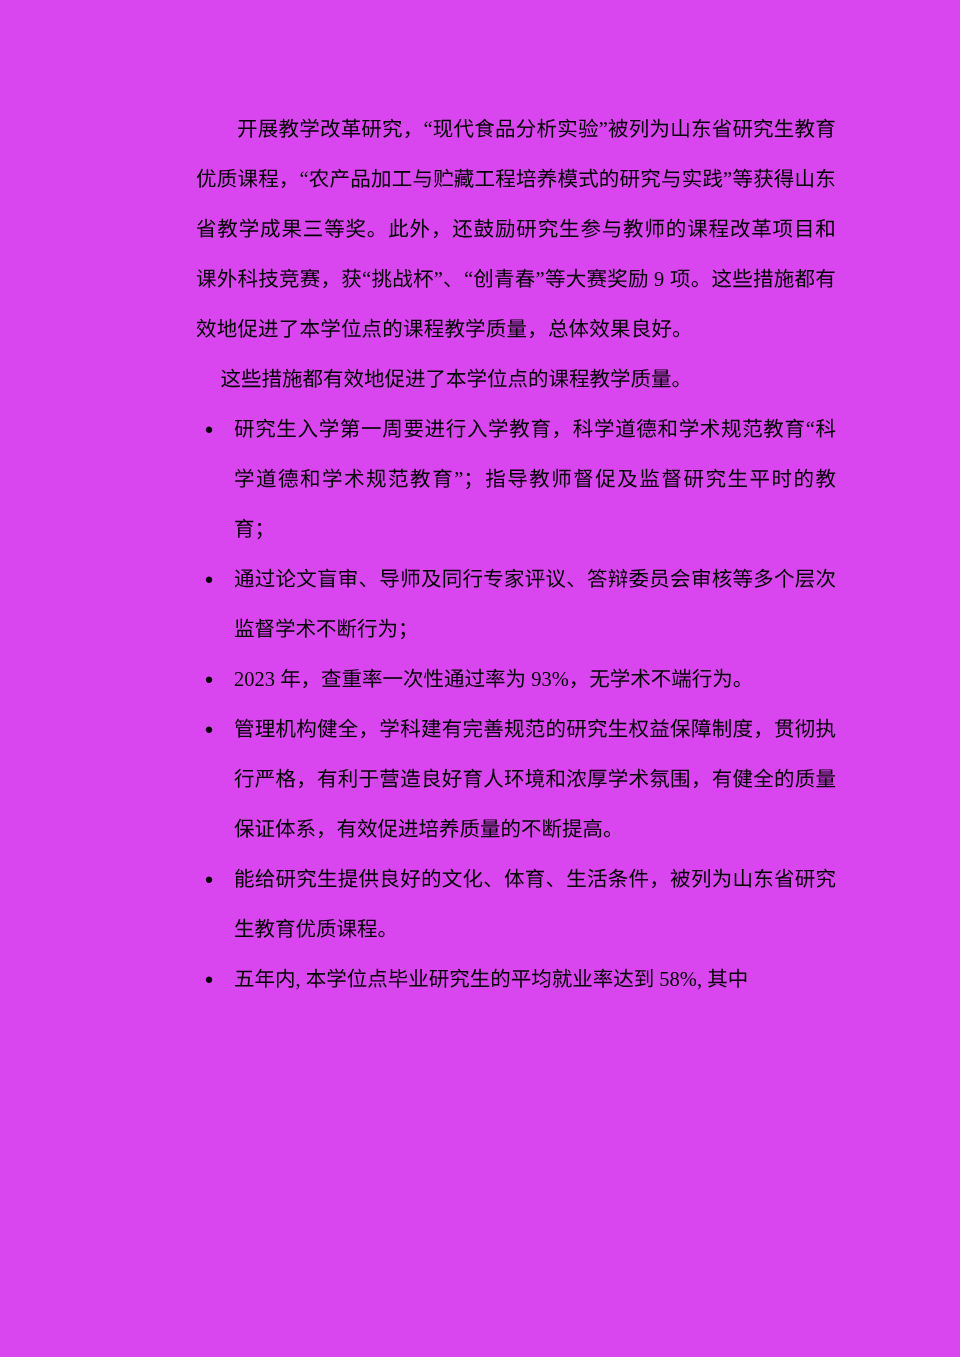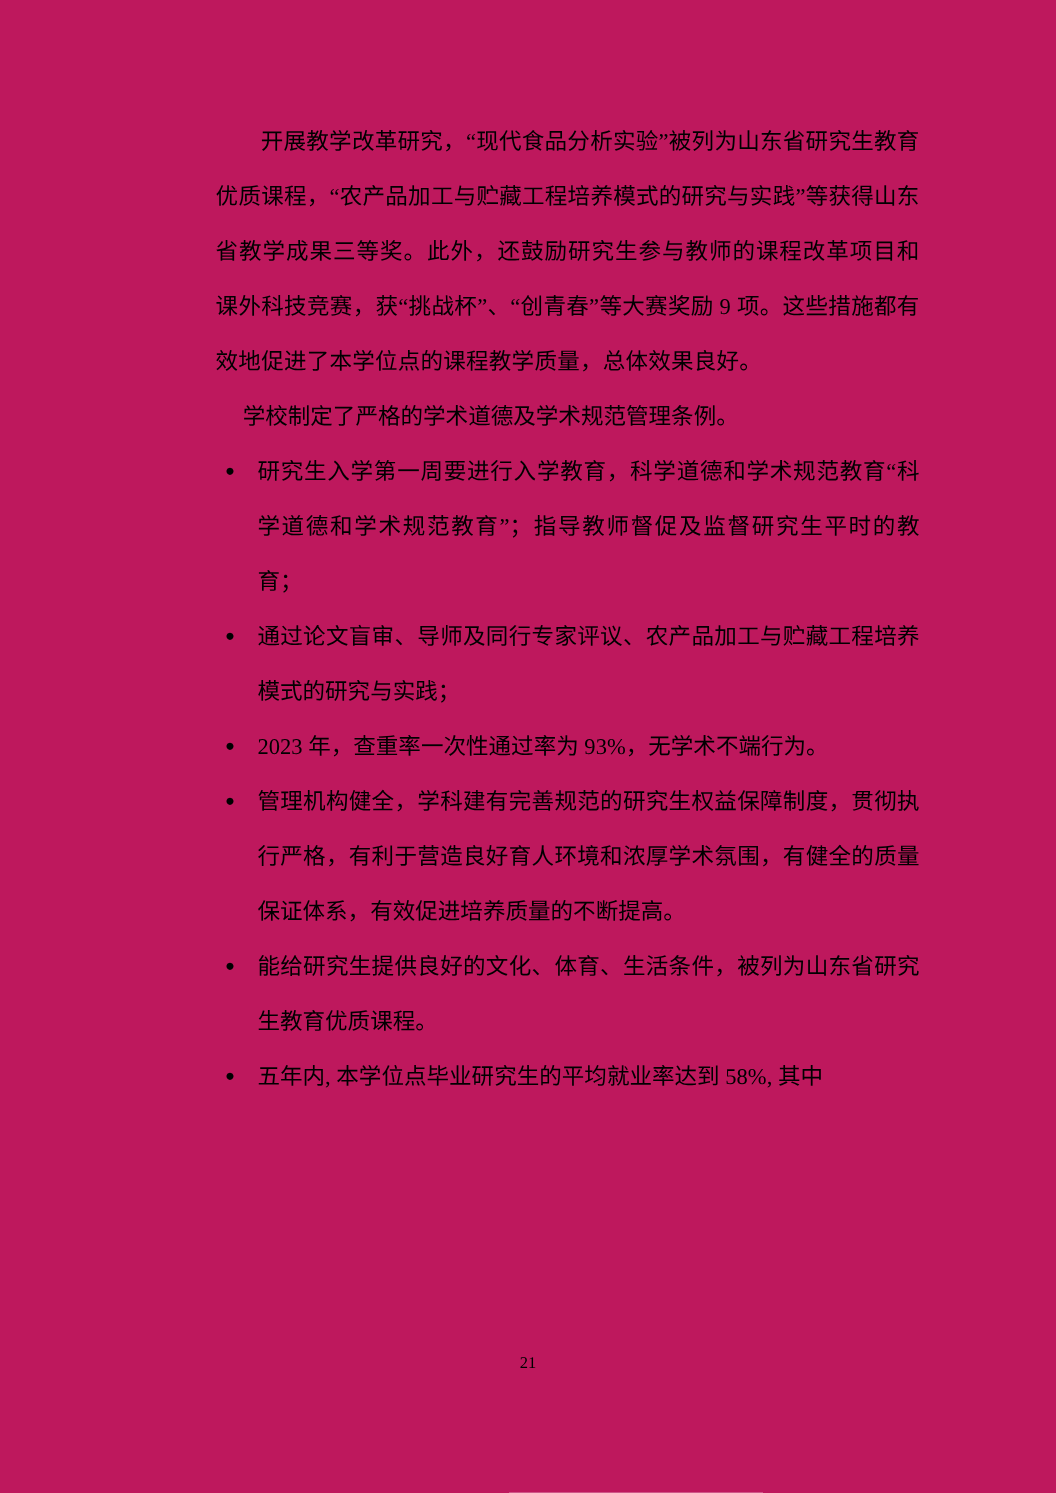--- a/index.html
+++ b/index.html
@@ -15,21 +15,21 @@
     font-family: "Liberation Serif", "DejaVu Serif", serif;
     color: #000000;
     overflow: hidden;
   }
   .page {
     position: absolute;
     left: 0;
     top: 0;
     width: 960px;
     height: 1357px;
-    background: #be185d;
+    background: #d946ef;
   }
   .content {
     position: absolute;
     left: 196px;
     top: 104px;
     width: 640px;
   }
   .para {
     font-size: 20.5px;
     line-height: 50px;
@@ -94,30 +94,30 @@
 </style>
 </head>
 <body>
 
 <div class="page">
   <div class="content">
 
     <p class="para">开展教学改革研究，“现代食品分析实验”被列为山东省研究生教育优质课程，“农产品加工与贮藏工程培养模式的研究与实践”等获得山东省教学成果三等奖。此外，还鼓励研究生参与教师的课程改革项目和课外科技竞赛，获“挑战杯”、“创青春”等大赛奖励 9 项。这些措施都有效地促进了本学位点的课程教学质量，总体效果良好。</p>
 
 
-    <p class="sub-para">学校制定了严格的学术道德及学术规范管理条例。</p>
+    <p class="sub-para">这些措施都有效地促进了本学位点的课程教学质量。</p>
 
     <ul class="bullet-list">
       <li class="bullet-item">
         <span class="dot">●</span>
         <span class="txt">研究生入学第一周要进行入学教育，科学道德和学术规范教育“科学道德和学术规范教育”；指导教师督促及监督研究生平时的教育；</span>
       </li>
       <li class="bullet-item">
         <span class="dot">●</span>
-        <span class="txt">通过论文盲审、导师及同行专家评议、农产品加工与贮藏工程培养模式的研究与实践；</span>
+        <span class="txt">通过论文盲审、导师及同行专家评议、答辩委员会审核等多个层次监督学术不断行为；</span>
       </li>
       <li class="bullet-item">
         <span class="dot">●</span>
         <span class="txt">2023 年，查重率一次性通过率为 93%，无学术不端行为。</span>
       </li>
     </ul>
 
 
     <ul class="bullet-list">
       <li class="bullet-item">
@@ -133,14 +133,13 @@
 
     <ul class="bullet-list">
       <li class="bullet-item">
         <span class="dot">●</span>
         <span class="txt">五年内, 本学位点毕业研究生的平均就业率达到 58%, 其中</span>
       </li>
     </ul>
 
   </div>
 
-  <div class="page-number">21</div>
 </div>
 
 </body></html>

